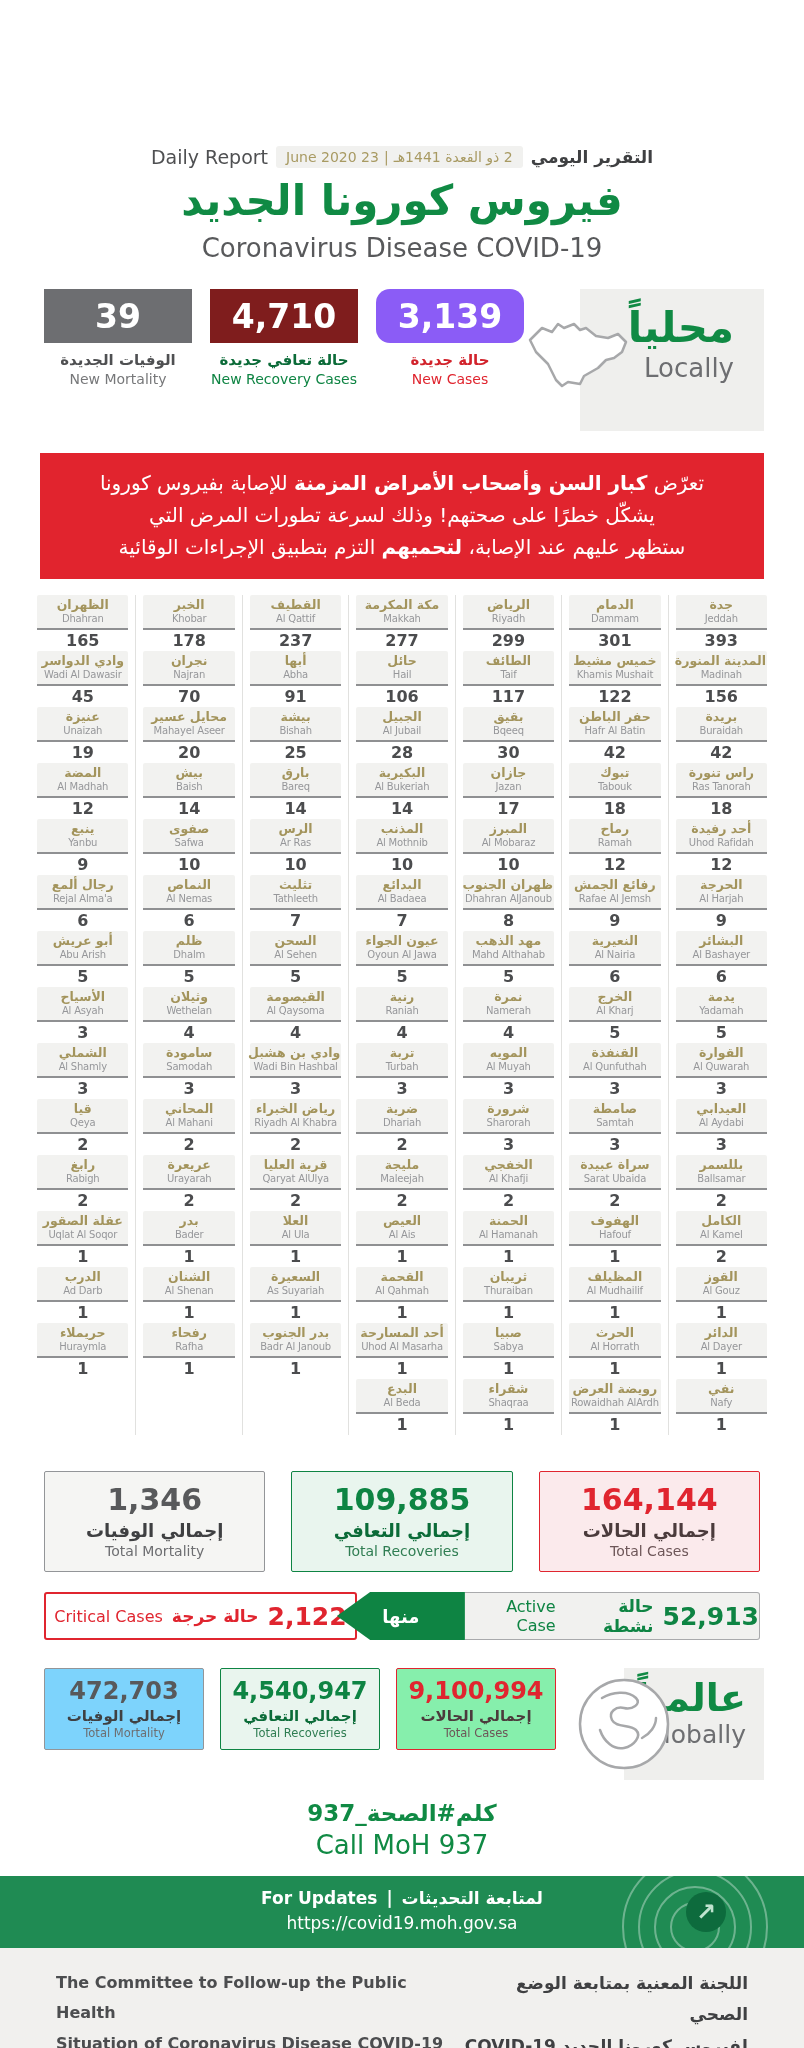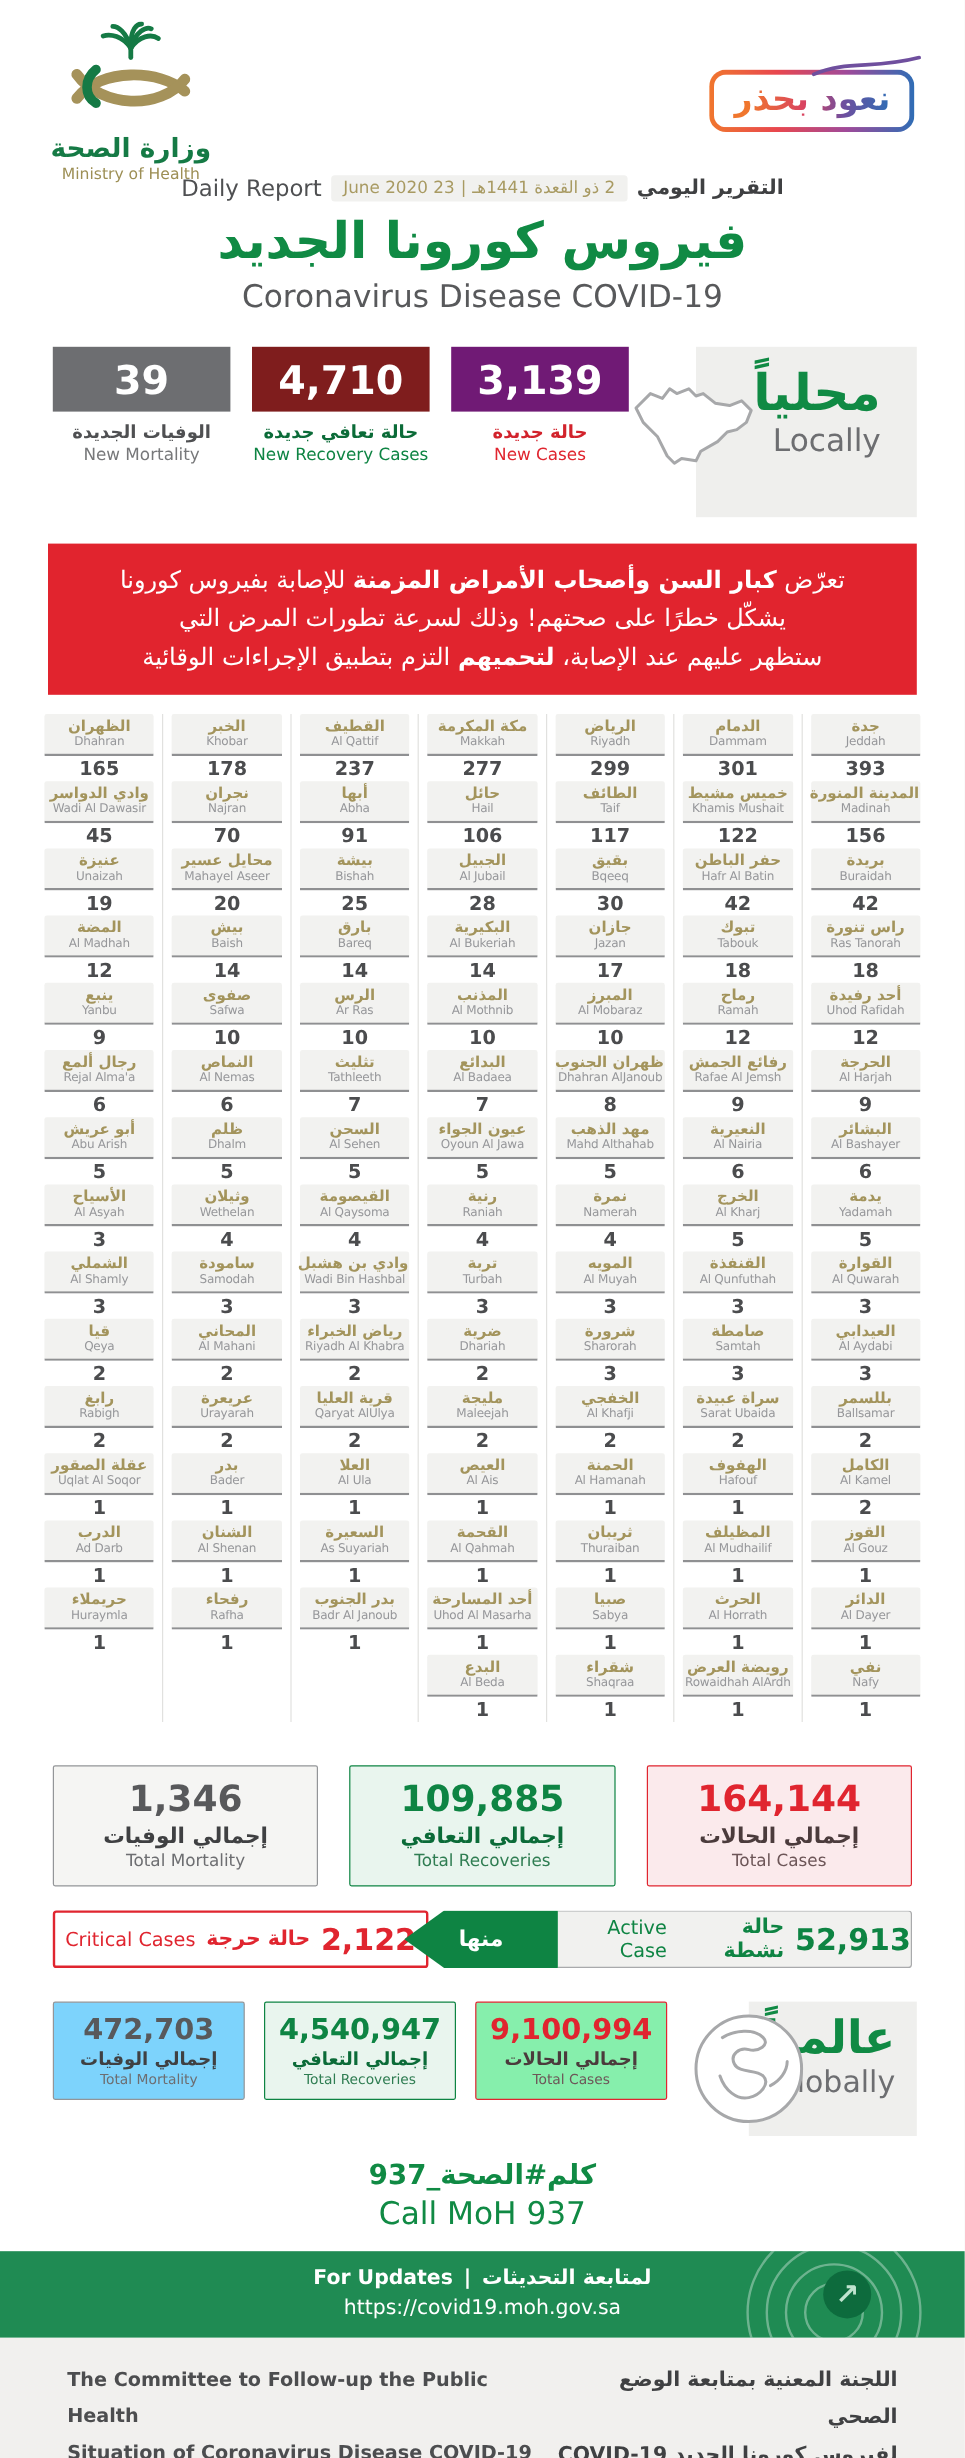--- a/index.html
+++ b/index.html
@@ -33,21 +33,21 @@
   .rl-date .sep { margin:0 5px; color:#a89a62; }
   .rl-en { color:#4f5052; font-size:19px; }
   .title-ar { text-align:center; color:#108a44; font-size:42px; font-weight:bold; margin-top:8px; }
   .title-en { text-align:center; color:#58595b; font-size:26px; margin-top:8px; }
   
   .stats-row { display:flex; align-items:flex-start; margin:26px 40px 0 44px; gap:18px; }
   .stat { width:148px; text-align:center; flex:none; }
   .stat-value { height:54px; display:flex; align-items:center; justify-content:center; color:#fff; font-size:33px; font-weight:bold; }
   .stat-value.gray { background:#6d6e71; }
   .stat-value.green { background:#7f1d1d; }
-  .stat-value.red { background:#701a75; }
+  .stat-value.red { background:#8b5cf6;border-radius:14px; }
   .stat .l-ar { font-weight:bold; font-size:15px; margin-top:8px; }
   .stat .l-en { font-size:14px; margin-top:2px; }
   .stat.gray .l-ar { color:#4f5052; } .stat.gray .l-en { color:#77787a; }
   .stat.green .l-ar { color:#0b6b38; } .stat.green .l-en { color:#0e8443; }
   .stat.red .l-ar { color:#d2232c; } .stat.red .l-en { color:#e0252f; }
   .locally-panel { position:relative; flex:1; background:#efefed; height:142px; margin-left:38px; padding:16px 30px 0 0; text-align:right; }
   .locally-panel .ar { color:#108a44; font-size:42px; font-weight:bold; line-height:1.1; }
   .locally-panel .en { color:#6d6e71; font-size:26px; margin-top:2px; }
   .ksa-map { position:absolute; left:-58px; top:8px; }
   
@@ -113,47 +113,20 @@
   
   .footer { background:#f1f0ee; margin-top:0; padding:20px 0 0 0; min-height:168px; }
   .committee { display:flex; justify-content:space-between; padding:0 56px; }
   .committee .en { color:#4c4d4f; font-weight:bold; font-size:16px; line-height:1.9; }
   .committee .ar { color:#3f4042; font-weight:bold; font-size:17px; line-height:1.85; text-align:right; direction:rtl; }
 </style>
 </head>
 <body>
 
 <div class="top">
-  <div class="moh-logo">
-    <svg width="118" height="88" viewBox="0 0 118 88">
-      <g stroke="#157a45" stroke-width="4" stroke-linecap="round" fill="none">
-        <path d="M59 30 L59 20"></path>
-          <path d="M59 22 C52 12 42 10 36 12"></path>
-          <path d="M59 22 C55 8 48 4 44 4"></path>
-        <path d="M59 20 C59 6 64 2 68 2"></path>
-          <path d="M59 22 C63 8 72 4 76 6"></path>
-          <path d="M59 22 C66 12 76 10 82 14"></path>
-      </g>
-      <g fill="none" stroke-linecap="round">
-        <path d="M14 64 C34 38 84 40 104 58" stroke="#a5925a" stroke-width="9"></path>
-        <path d="M14 44 C34 72 84 74 104 48" stroke="#a5925a" stroke-width="9"></path>
-        <path d="M30 40 C20 48 20 62 30 68" stroke="#157a45" stroke-width="8"></path>
-      </g>
-    </svg>
-    <div class="ar">وزارة الصحة</div>
-    <div class="en">Ministry of Health</div>
-  </div>
-  <div class="badge-wrap">
-    <svg class="badge-swoosh" width="92" height="18" viewBox="0 0 92 18">
-      <path d="M2 16 C30 4 52 12 90 2" fill="none" stroke="#6f4f9e" stroke-width="3" stroke-linecap="round"></path>
-    </svg>
-    <div class="badge">
-      <span class="badge-text">نعود بحذر</span>
-    </div>
-  </div>
 </div>
 
 <div class="report-line">
   <span class="rl-ar">التقرير اليومي</span>
   <span class="rl-date">
     <span>2 ذو القعدة 1441هـ</span><span class="sep">|</span><span>23 June 2020</span>
   </span>
   <span class="rl-en">Daily Report</span>
 </div>
 

